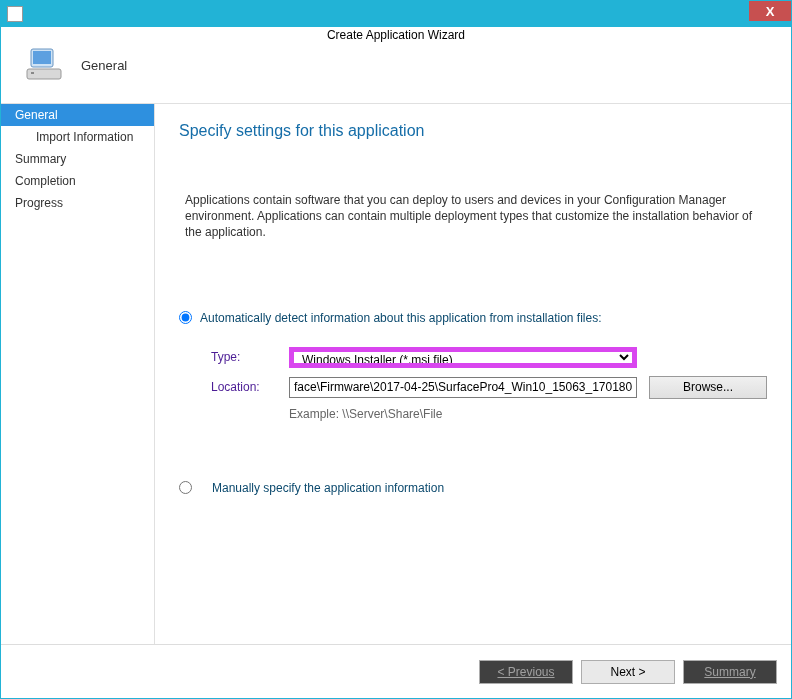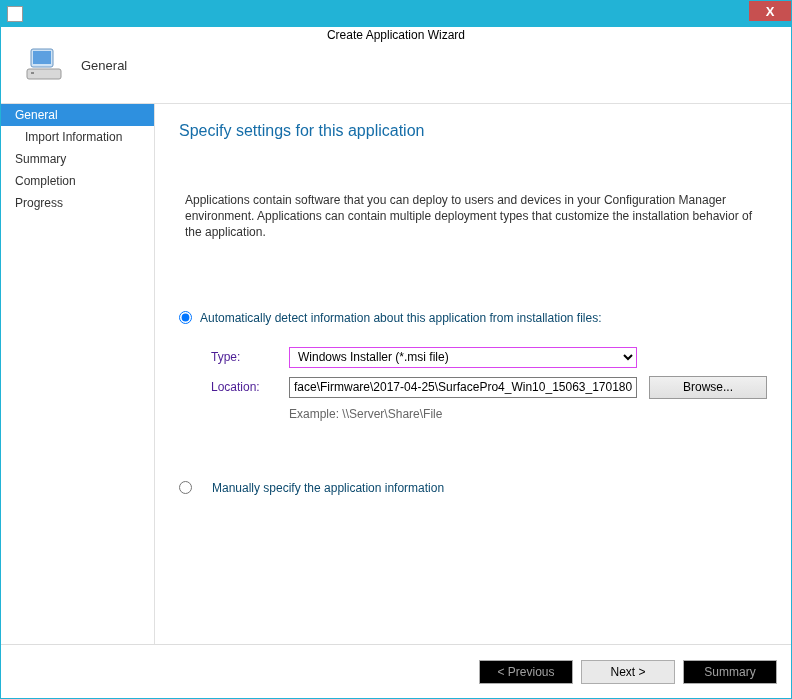--- a/index.html
+++ b/index.html
@@ -94,21 +94,21 @@
     .sidebar-item {
       height: 22px;
       display: flex;
       align-items: center;
       padding-left: 14px;
       color: #333;
       font-size: 12px;
       cursor: pointer;
     }
     .sidebar-item.indent {
-      padding-left: 24px;
+      padding-left: 35px;
     }
     .sidebar-item.selected {
       background: #2e90df;
       color: #fff;
     }
     .main {
       flex: 1;
       padding: 18px 24px 0 24px;
       border-top: 1px solid #e0e0e0;
     }
@@ -148,21 +148,21 @@
     }
     .form-label {
       width: 78px;
       font-size: 12px;
       color: #4c1d95;
     }
     .form-select {
       width: 348px;
       height: 21px;
       font-size: 12px;
-      border: 1px solid #d946ef;
+      border: 5px solid #d946ef;
       padding: 0 4px;
       background: #fff;
     }
     .form-input {
       width: 348px;
       height: 21px;
       font-size: 12px;
       border: 1px solid #7a7a7a;
       padding: 0 4px;
       background: #fff;
@@ -203,22 +203,23 @@
     .footer-btn {
       width: 94px;
       height: 24px;
       font-size: 12px;
       border: 1px solid #adadad;
       background: #e9e9e9;
       cursor: pointer;
     }
     .footer-btn:disabled {
       color: #a0a0a0;
-      background: #000000;
+      background: #404040;
       cursor: default;
+      text-decoration: underline;
     }
   </style>
 </head>
 <body>
 
 <div class="window">
 
   <div class="titlebar">
     <div class="titlebar-icon"></div>
     <div class="titlebar-title">Create Application Wizard</div>

